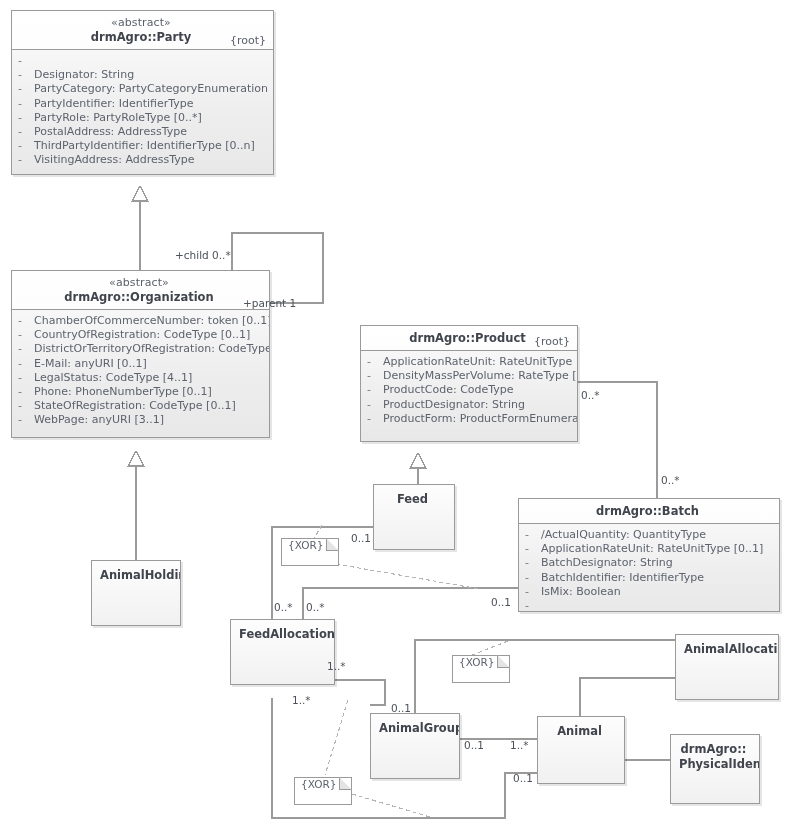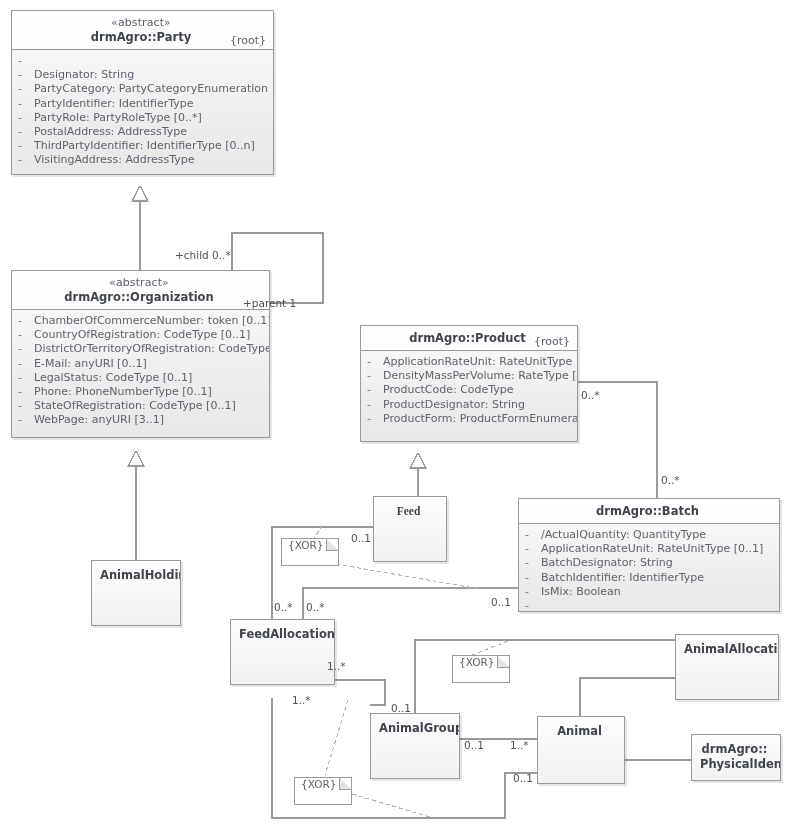--- a/index.html
+++ b/index.html
@@ -255,21 +255,21 @@
       <div class="attr">
           <span class="vis">-</span>
           <span>DistrictOrTerritoryOfRegistration: CodeType [0..1]</span>
         </div>
       <div class="attr">
           <span class="vis">-</span>
           <span>E-Mail: anyURI [0..1]</span>
         </div>
       <div class="attr">
           <span class="vis">-</span>
-          <span>LegalStatus: CodeType [0..1]</span>
+          <span>LegalStatus: CodeType [4..1]</span>
         </div>
       <div class="attr">
           <span class="vis">-</span>
           <span>Phone: PhoneNumberType [0..1]</span>
         </div>
       <div class="attr">
           <span class="vis">-</span>
           <span>StateOfRegistration: CodeType [0..1]</span>
         </div>
       <div class="attr">
@@ -338,21 +338,21 @@
         </div>
     </div>
   </div>
 
   <div class="uml-class plainbox" style="left:91px; top:560px; width:90px; height:66px;">
     <div class="uml-head">
       <div class="cname plain">AnimalHolding</div>
     </div>
   </div>
 
-  <div class="uml-class plainbox" style="left:373px; top:496px; width:74px; height:66px;font-family:Liberation Serif, serif;">
+  <div class="uml-class plainbox" style="left:373px; top:484px; width:82px; height:66px;">
     <div class="uml-head">
       <div class="cname plain">Feed</div>
     </div>
   </div>
 
   <div class="uml-class plainbox" style="left:230px; top:619px; width:105px; height:66px;">
     <div class="uml-head">
       <div class="cname plain">FeedAllocation</div>
     </div>
   </div>
@@ -368,21 +368,21 @@
       <div class="cname plain">Animal</div>
     </div>
   </div>
 
   <div class="uml-class plainbox" style="left:675px; top:634px; width:104px; height:66px;">
     <div class="uml-head">
       <div class="cname plain">AnimalAllocation</div>
     </div>
   </div>
 
-  <div class="uml-class plainbox" style="left:691px; top:734px; width:90px; height:47px;">
+  <div class="uml-class plainbox" style="left:670px; top:734px; width:90px; height:70px;">
     <div class="uml-head">
       <div class="cname plain">drmAgro::</div>
       <div class="cname plain">PhysicalIdentifier</div>
     </div>
   </div>
 
   <div class="note" style="left:281px; top:538px;">
     <span>{XOR}</span>
     <span class="fold"></span>
     <span class="fold-edge"></span>

